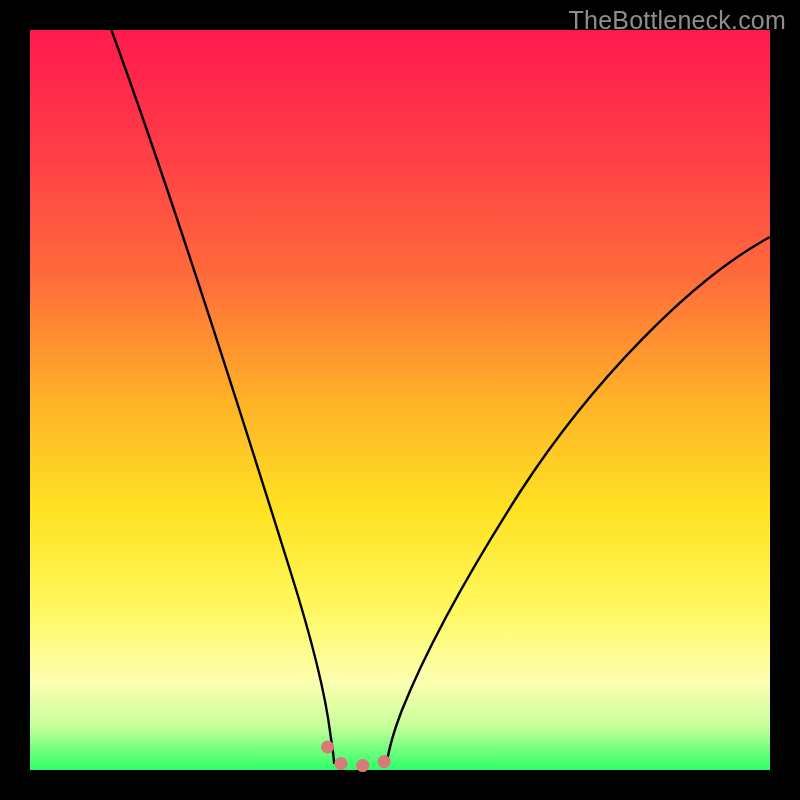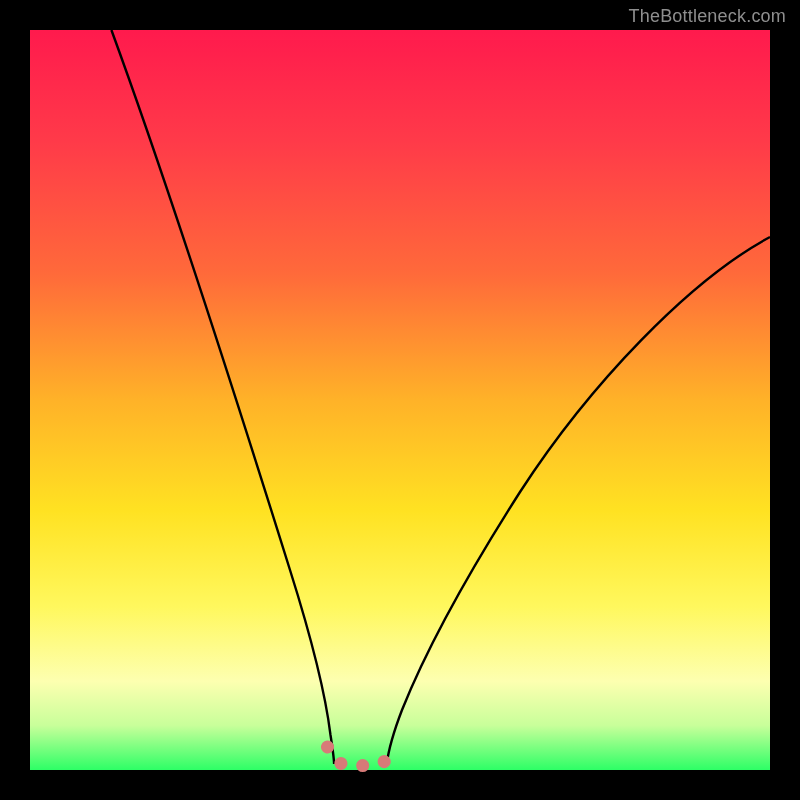--- a/index.html
+++ b/index.html
@@ -37,21 +37,21 @@
       #fdffb0 88%,
       #c8ff9a 94%,
       #2dff66 100%
     );
   }
   .watermark {
     position: absolute;
     top: 6px;
     right: 14px;
     color: #8e8e8e;
-    font-size: 18px;
+    font-size: 25px;
     font-weight: 400;
     letter-spacing: 0.2px;
     user-select: none;
   }
   svg.curves {
     position: absolute;
     left: 0;
     top: 0;
     width: 740px;
     height: 740px;

